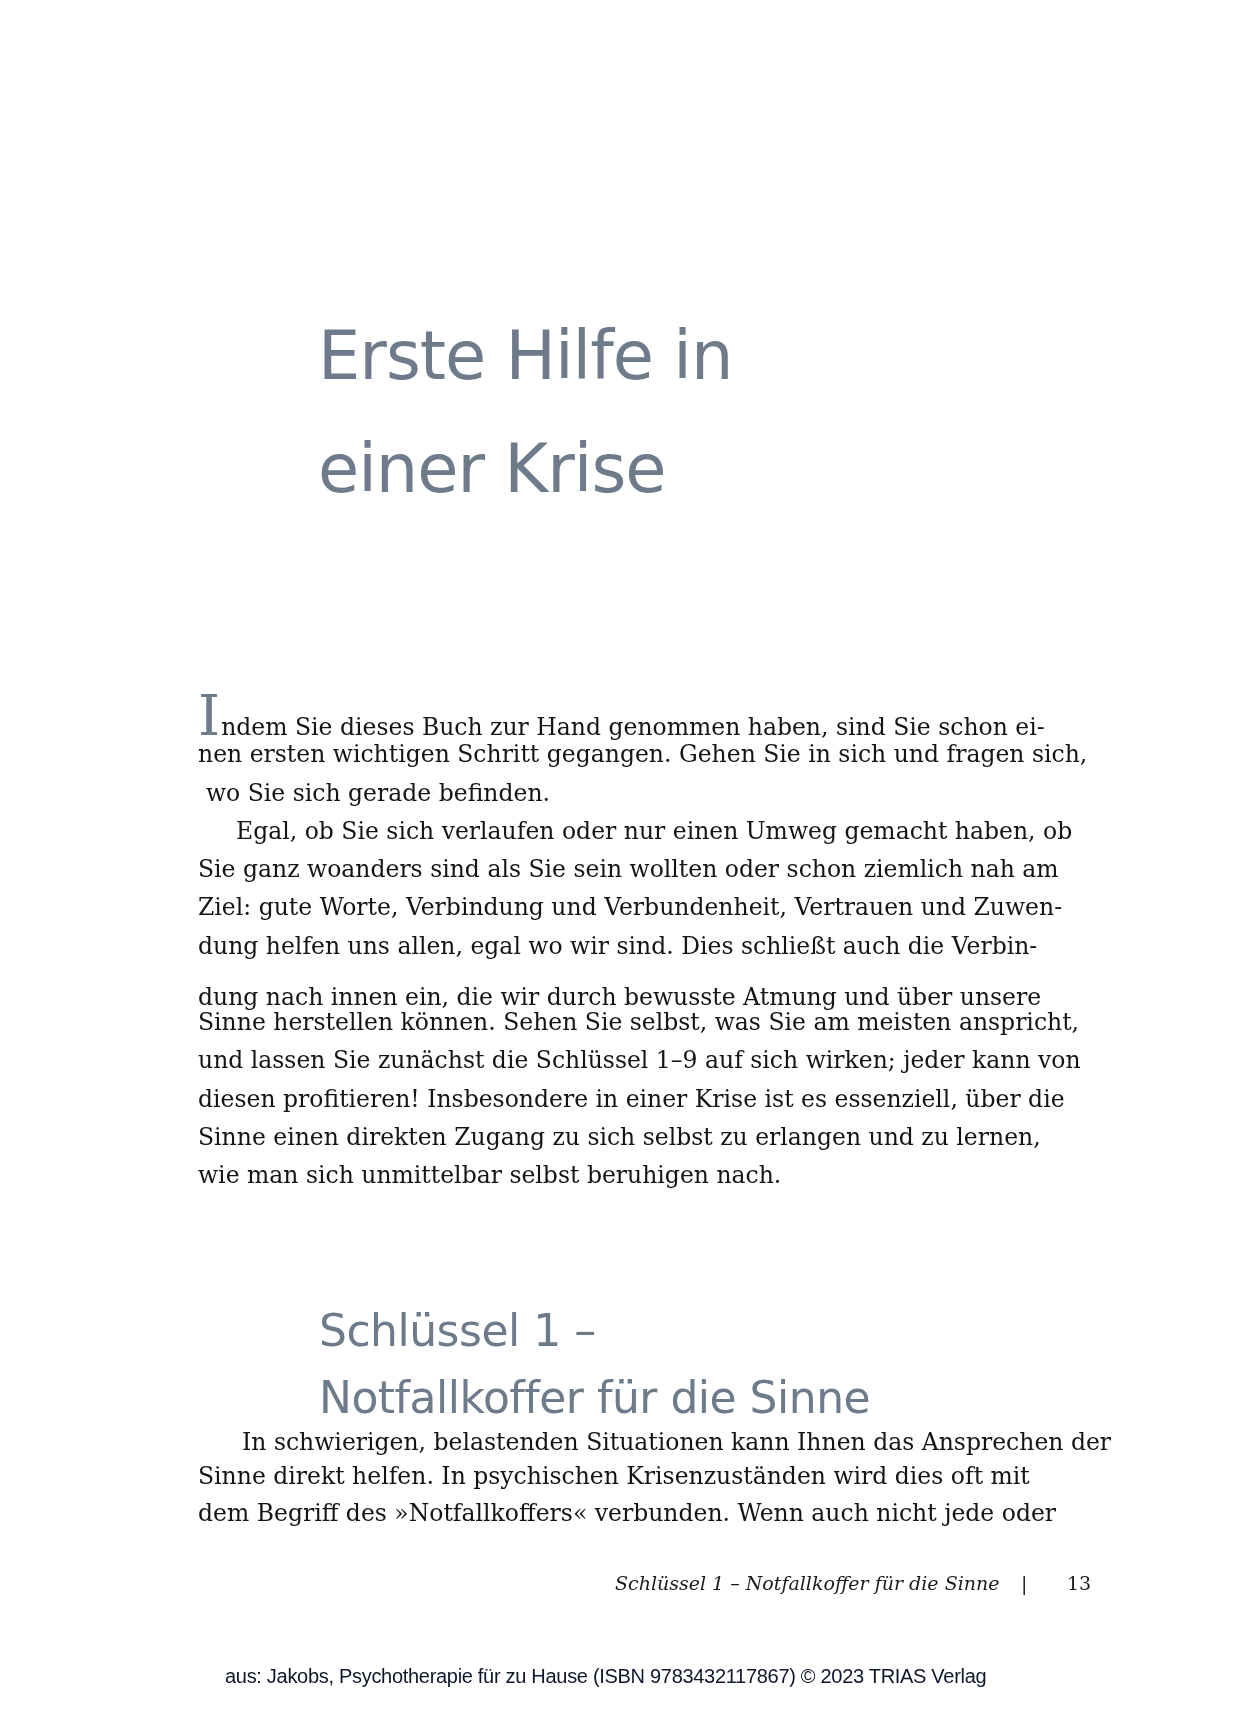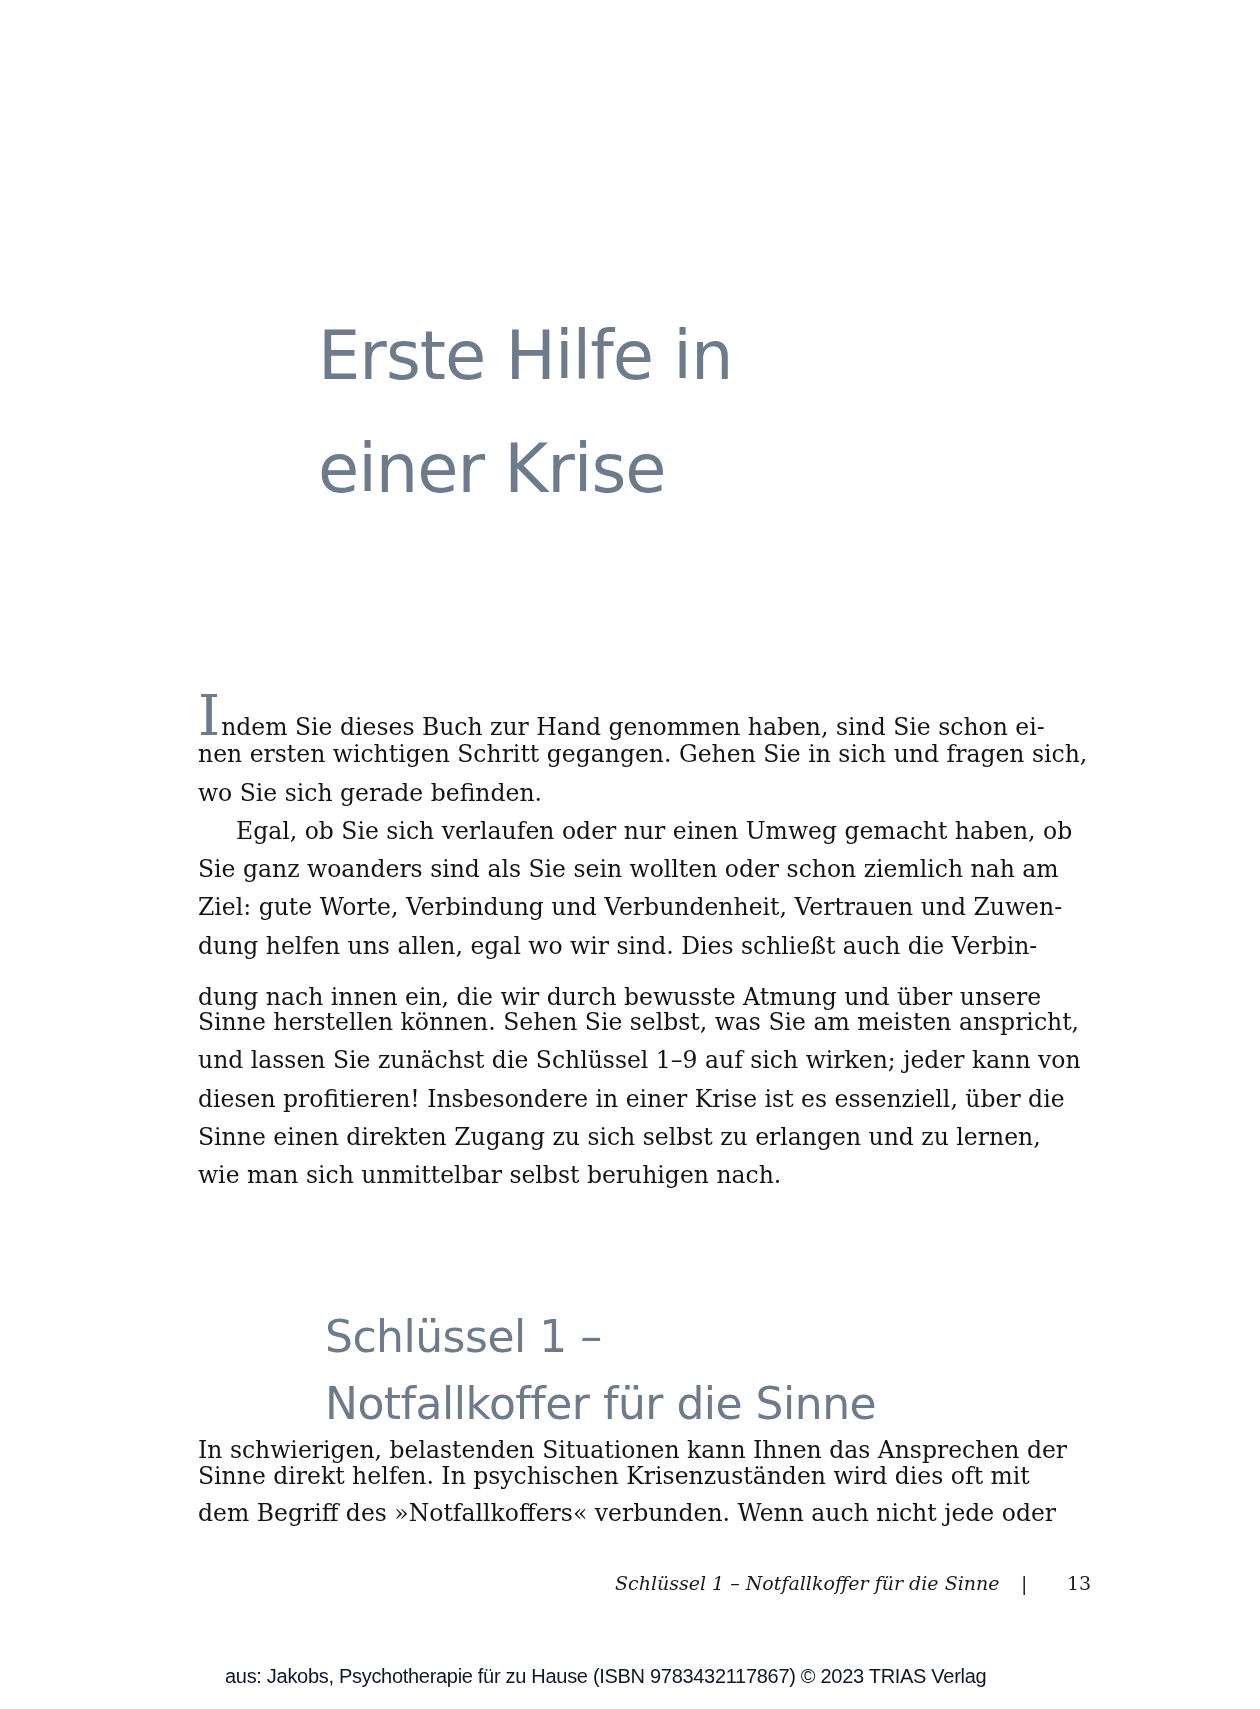--- a/index.html
+++ b/index.html
@@ -25,21 +25,21 @@
     .line.last { text-align-last: left; }
     .line.indent { left: 38px; width: 787px; }
     .dropcap {
       font-family: "DejaVu Serif", serif; color: #6e7b8a;
       font-size: 56px; line-height: 38px; vertical-align: baseline;
       display: inline-block; margin-right: 1px;
     }
     .subheading {
       position: absolute; left: 318px; top: 1296px; width: 700px;
       font-family: "DejaVu Sans", sans-serif; font-size: 44px;
-      line-height: 67px; color: #6e7b8a; margin: 7px; font-weight: normal;
+      line-height: 67px; color: #6e7b8a; margin: 1px; font-weight: normal;
       letter-spacing: -0.5px;
     }
     .subheading span { display: block; white-space: nowrap; }
     .running-header {
       position: absolute; left: 615px; top: 1572px; width: 480px; height: 26px;
       font-family: "DejaVu Serif", serif; font-style: italic; font-size: 19px; color: #1a1a1a;
     }
     .running-header .rh-title { position: absolute; left: 0; top: 0; white-space: nowrap; }
     .running-header .rh-sep { position: absolute; left: 406px; top: 0; font-style: normal; }
     .running-header .rh-page { position: absolute; left: 452px; top: 0; font-style: normal; }
@@ -55,40 +55,40 @@
 <div class="page">
 
   <h1 class="title">
     <span>Erste Hilfe in</span>
     <span>einer Krise</span>
   </h1>
 
   <div class="body-block" style="top:697px;">
     <div class="line" style="top:0px;"><span class="dropcap">I</span><span>ndem Sie dieses Buch zur Hand genommen haben, sind Sie schon ei-</span></div>
     <div class="line" style="top:38.25px;">nen ersten wichtigen Schritt gegangen. Gehen Sie in sich und fragen sich,</div>
-    <div class="line last" style="top:76.5px;">wo Sie sich gerade befinden.</div>
+    <div class="line last" style="top:76.5px;margin-left:8px;">wo Sie sich gerade befinden.</div>
     <div class="line indent" style="top:114.75px;">Egal, ob Sie sich verlaufen oder nur einen Umweg gemacht haben, ob</div>
     <div class="line" style="top:153px;">Sie ganz woanders sind als Sie sein wollten oder schon ziemlich nah am</div>
     <div class="line" style="top:191.25px;">Ziel: gute Worte, Verbindung und Verbundenheit, Vertrauen und Zuwen-</div>
     <div class="line" style="top:229.5px;">dung helfen uns allen, egal wo wir sind. Dies schließt auch die Verbin-</div>
     <div class="line" style="top:267.75px;margin-top:13px;">dung nach innen ein, die wir durch bewusste Atmung und über unsere</div>
     <div class="line" style="top:306px;">Sinne herstellen können. Sehen Sie selbst, was Sie am meisten anspricht,</div>
     <div class="line" style="top:344.25px;">und lassen Sie zunächst die Schlüssel 1–9 auf sich wirken; jeder kann von</div>
     <div class="line" style="top:382.5px;">diesen profitieren! Insbesondere in einer Krise ist es essenziell, über die</div>
     <div class="line" style="top:420.75px;">Sinne einen direkten Zugang zu sich selbst zu erlangen und zu lernen,</div>
     <div class="line last" style="top:459px;">wie man sich unmittelbar selbst beruhigen nach.</div>
   </div>
 
   <h2 class="subheading">
     <span>Schlüssel 1 –</span>
     <span>Notfallkoffer für die Sinne</span>
   </h2>
 
   <div class="body-block" style="top:1419px;">
-    <div class="line" style="top:12px;">In schwierigen, belastenden Situationen kann Ihnen das Ansprechen der</div>
+    <div class="line" style="top:4px;margin-left:44px;">In schwierigen, belastenden Situationen kann Ihnen das Ansprechen der</div>
     <div class="line" style="top:37.5px;">Sinne direkt helfen. In psychischen Krisenzuständen wird dies oft mit</div>
     <div class="line" style="top:75px;">dem Begriff des »Notfallkoffers« verbunden. Wenn auch nicht jede oder</div>
   </div>
 
   <div class="running-header">
     <span class="rh-title">Schlüssel 1 – Notfallkoffer für die Sinne</span>
     <span class="rh-sep">|</span>
     <span class="rh-page">13</span>
   </div>
 

